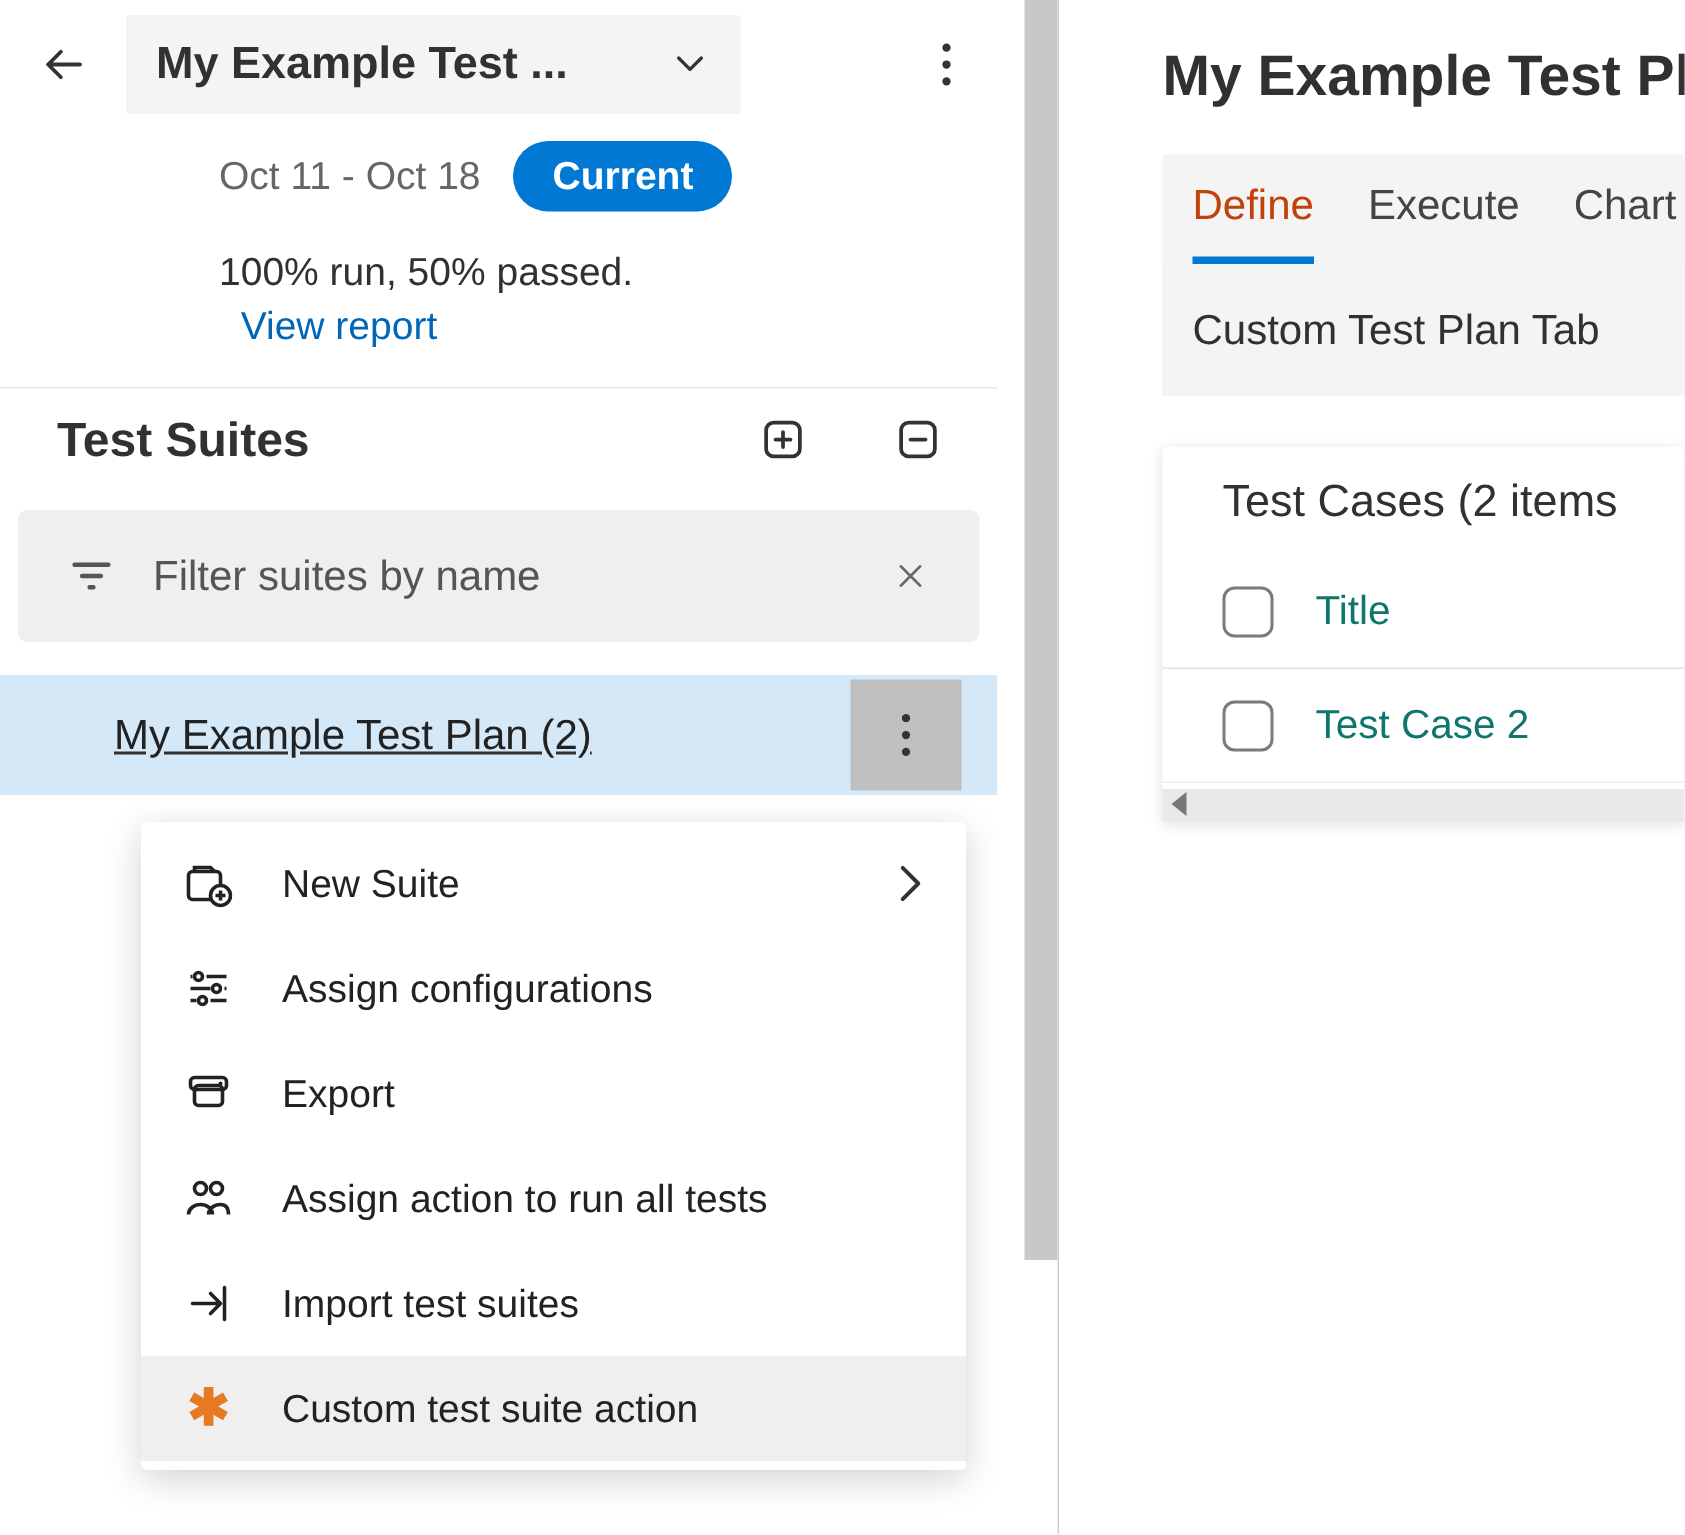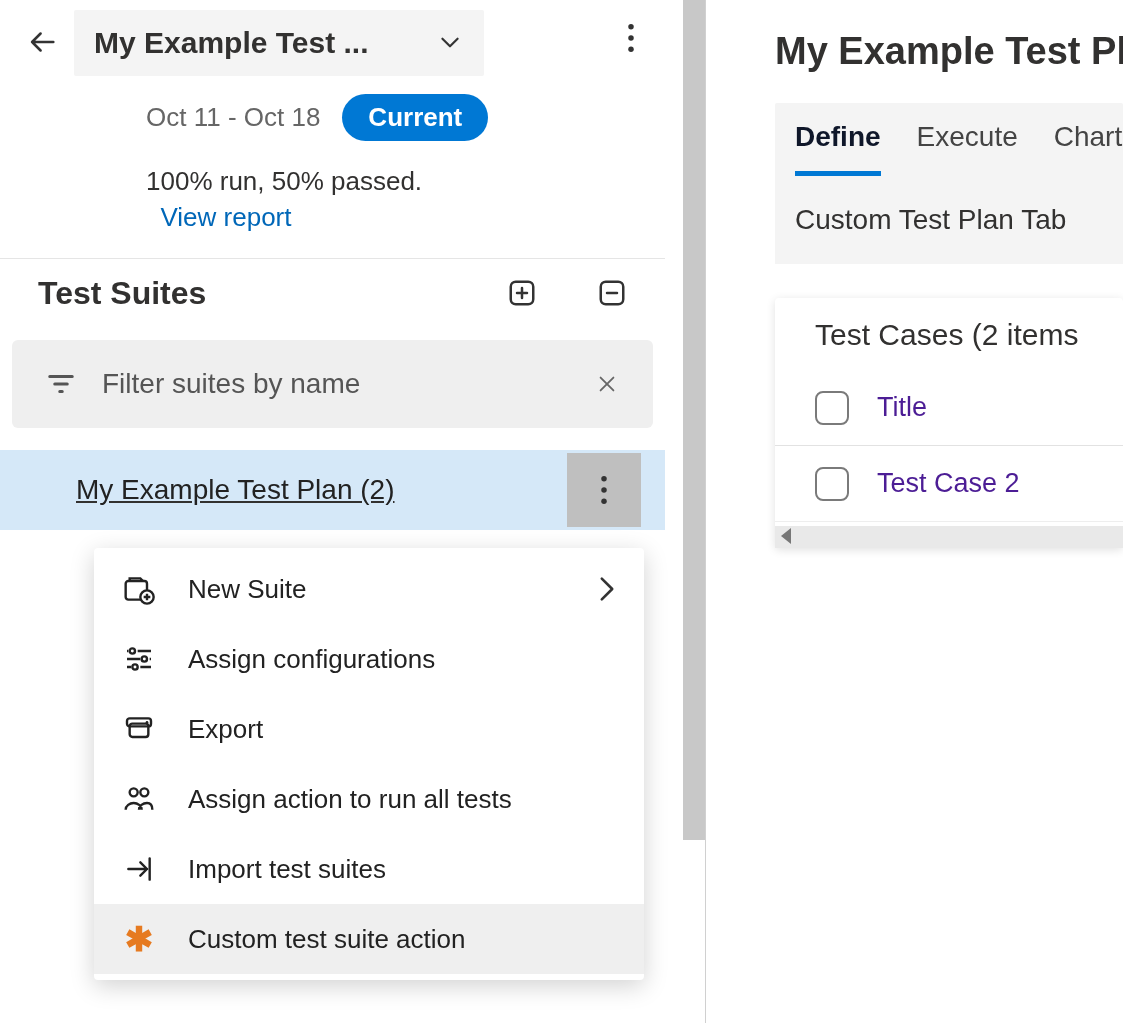--- a/index.html
+++ b/index.html
@@ -47,22 +47,23 @@
     position: absolute;
     right: -1px;
     top: 0;
     width: 1px;
     height: 100%;
     background: #d0d0d0;
   }
 
   .header-row {
     display: flex;
-    align-items: flex-start;
+    align-items: center;
     padding: 10px 10px 0 10px;
+    gap: 10px;
   }
   .back-btn {
     width: 64px; height: 64px;
     display: flex; align-items: center; justify-content: center;
   }
   .plan-dropdown {
     background: #f4f4f4;
     display: flex;
     align-items: center;
     padding: 12px 20px;
@@ -242,22 +243,22 @@
     padding-left: 20px;
     font-size: 28px;
   }
   .tab {
     padding-bottom: 18px;
     cursor:pointer;
     color: #444;
     white-space: nowrap;
   }
   .tab.active {
-    font-weight: 700;
-    color: #0f172a;
+    font-weight: 400;
+    color: #c2410c;
     border-bottom: 5px solid #0078d4;
   }
   .custom-tab {
     padding: 28px 20px 28px 20px;
     font-size: 28px;
     background: #f4f4f4;
   }
 
   .cases-panel {
     margin-top: 34px;
@@ -285,21 +286,21 @@
     border-bottom: 1px solid #e2e2e2;
   }
   .case-row:last-child { border-bottom: none; }
   .chk {
     width: 34px; height: 34px;
     border: 2.5px solid #7a7a7a;
     border-radius: 8px;
   }
   .case-label {
     font-size: 27px;
-    color: #4c1d95;
+    color: #0f766e;
     white-space: nowrap;
   }
   .hscroll {
     height: 22px;
     background: #e9e9e9;
     position: relative;
     margin-top: 4px;
   }
   .hscroll .arrow {
     position:absolute; left:6px; top:2px;

